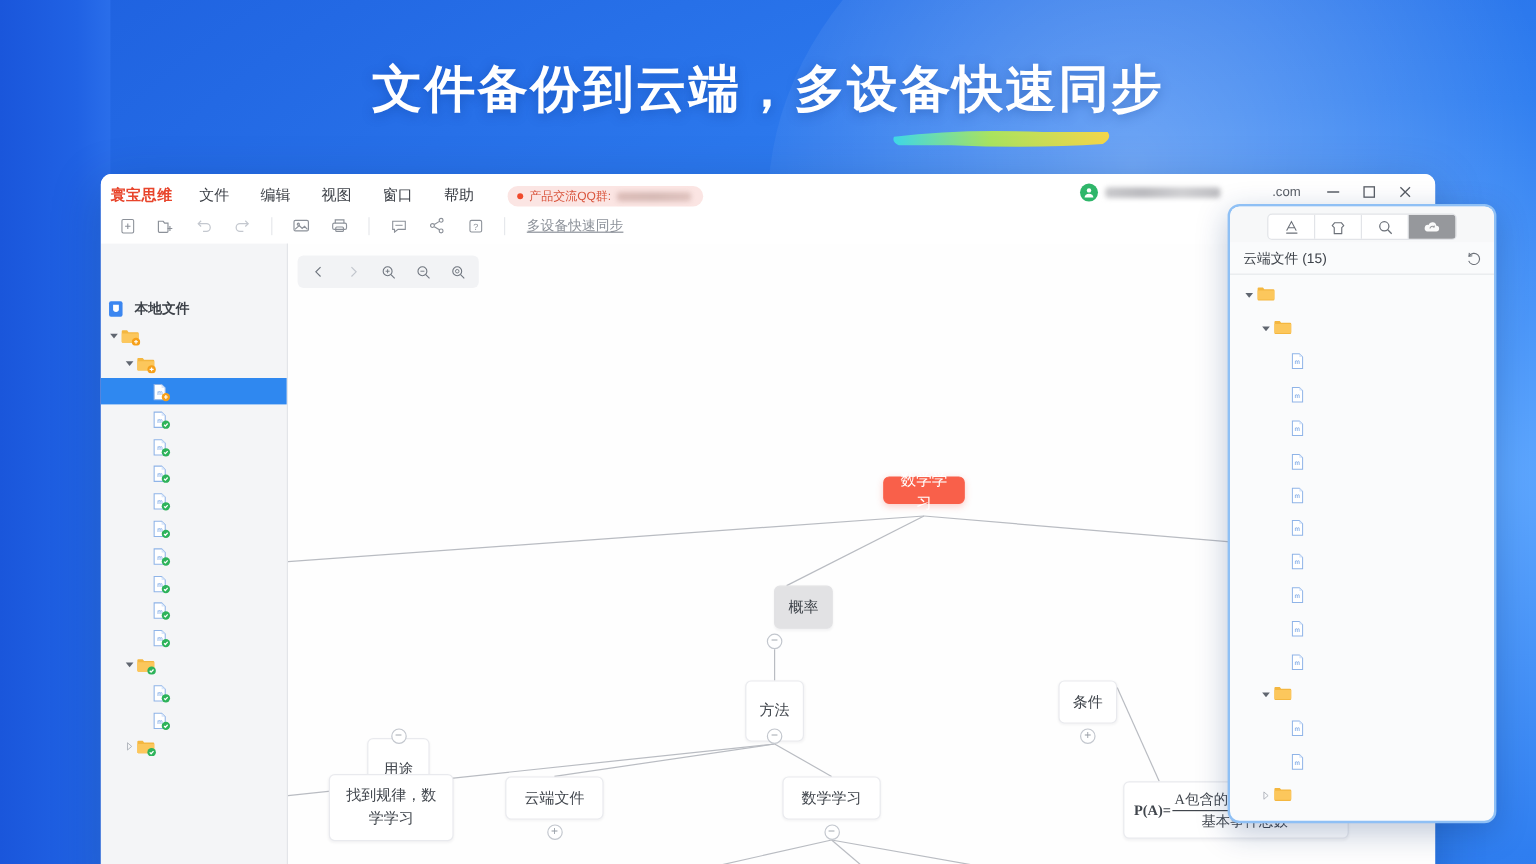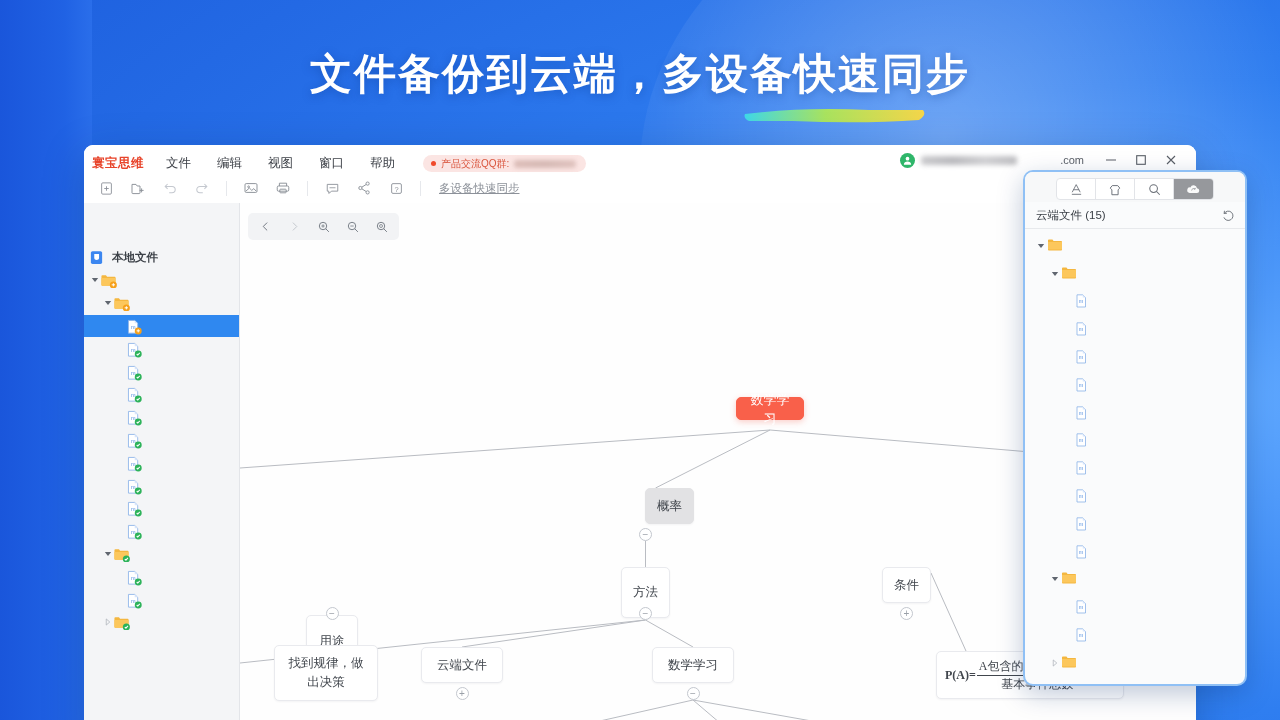--- a/index.html
+++ b/index.html
@@ -682,21 +682,21 @@
           <div class="toggle" style="left: 399px; top: 404px;">−</div>
           <div class="node" style="left: 642px; top: 364px; width: 49px; height: 36px;">
             <span>条件</span>
           </div>
           <div class="toggle" style="left: 660px; top: 404px;">+</div>
           <div class="node" style="left: 66px; top: 364px; width: 52px; height: 52px; margin-top: 48px;">
             <span>用途</span>
           </div>
           <div class="toggle" style="left: 85.5px; top: 404px;">−</div>
           <div class="node" style="left: 34px; top: 442px; width: 104px; height: 56px;">
-            <span>找到规律，做出决策</span>
+            <span>找到规律，数学学习</span>
           </div>
           <div class="node" style="left: 181px; top: 444px; width: 82px; height: 36px;">
             <span>云端文件</span>
           </div>
           <div class="toggle" style="left: 215.5px; top: 484px;">+</div>
           <div class="node" style="left: 412px; top: 444px; width: 82px; height: 36px;">
             <span>数学学习</span>
           </div>
           <div class="toggle" style="left: 446.5px; top: 484px;">−</div>
           <div class="node" id="formula-node" style="left: 696px; top: 448px; width: 188px; height: 48px;">

